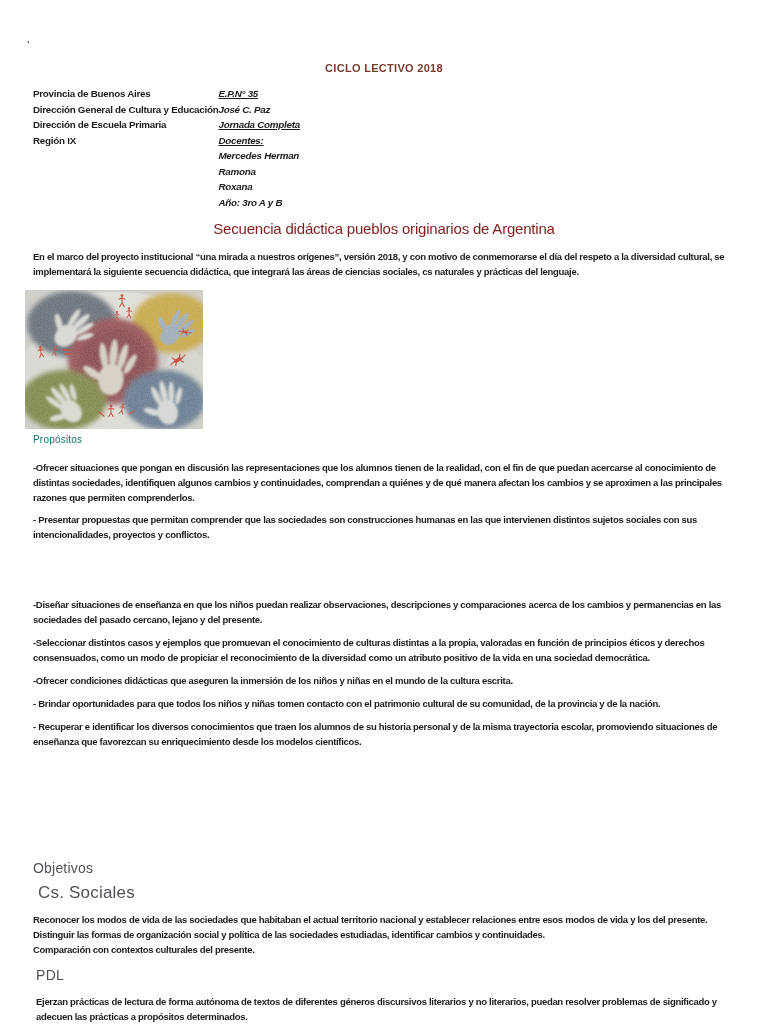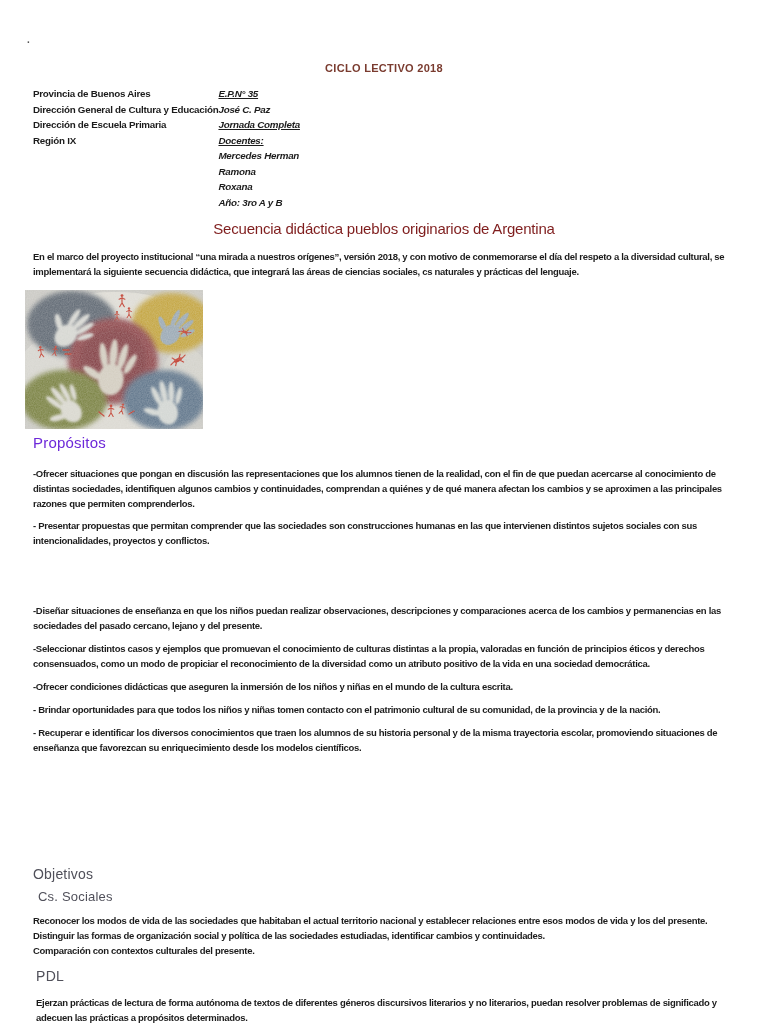--- a/index.html
+++ b/index.html
@@ -49,35 +49,35 @@
     color: #1c1c1c;
   }
   .intro { margin: 11px 28px 0 33px; }
   .cave-art {
     display: block;
     margin: 11px 0 0 25px;
     width: 178px; height: 139px;
   }
   .h-propositos {
     margin: 5px 0 15px 33px;
-    font-size: 15px; font-weight: 400; letter-spacing: 0.2px;
-    color: #6d28d9;
+    font-size: 10px; font-weight: 400; letter-spacing: 0.2px;
+    color: #0f766e;
   }
   .para { margin: 7px 28px 0 33px; }
   .group-b .para { margin: 0 28px 8px 33px; }
   .spacer-a { height: 55px; }
   .spacer-b { height: 103px; }
   .h-objetivos {
     margin: 0 0 0 33px;
     font-size: 14px; font-weight: 400; letter-spacing: 0.2px;
     color: #50505a;
   }
   .h-cssociales {
     margin: 7px 0 0 38px;
-    font-size: 13px; font-weight: 400; letter-spacing: 0.2px;
+    font-size: 17px; font-weight: 400; letter-spacing: 0.2px;
     color: #50505a;
   }
   .obj-lines { margin: 9px 28px 0 33px; }
   .obj-lines div { line-height: 15px; }
   .h-pdl {
     margin: 10px 0 0 36px;
     font-size: 14px; font-weight: 400; letter-spacing: 0.3px;
     color: #50505a;
   }
   .pdl-p1 { margin: 11px 28px 0 36px; }

